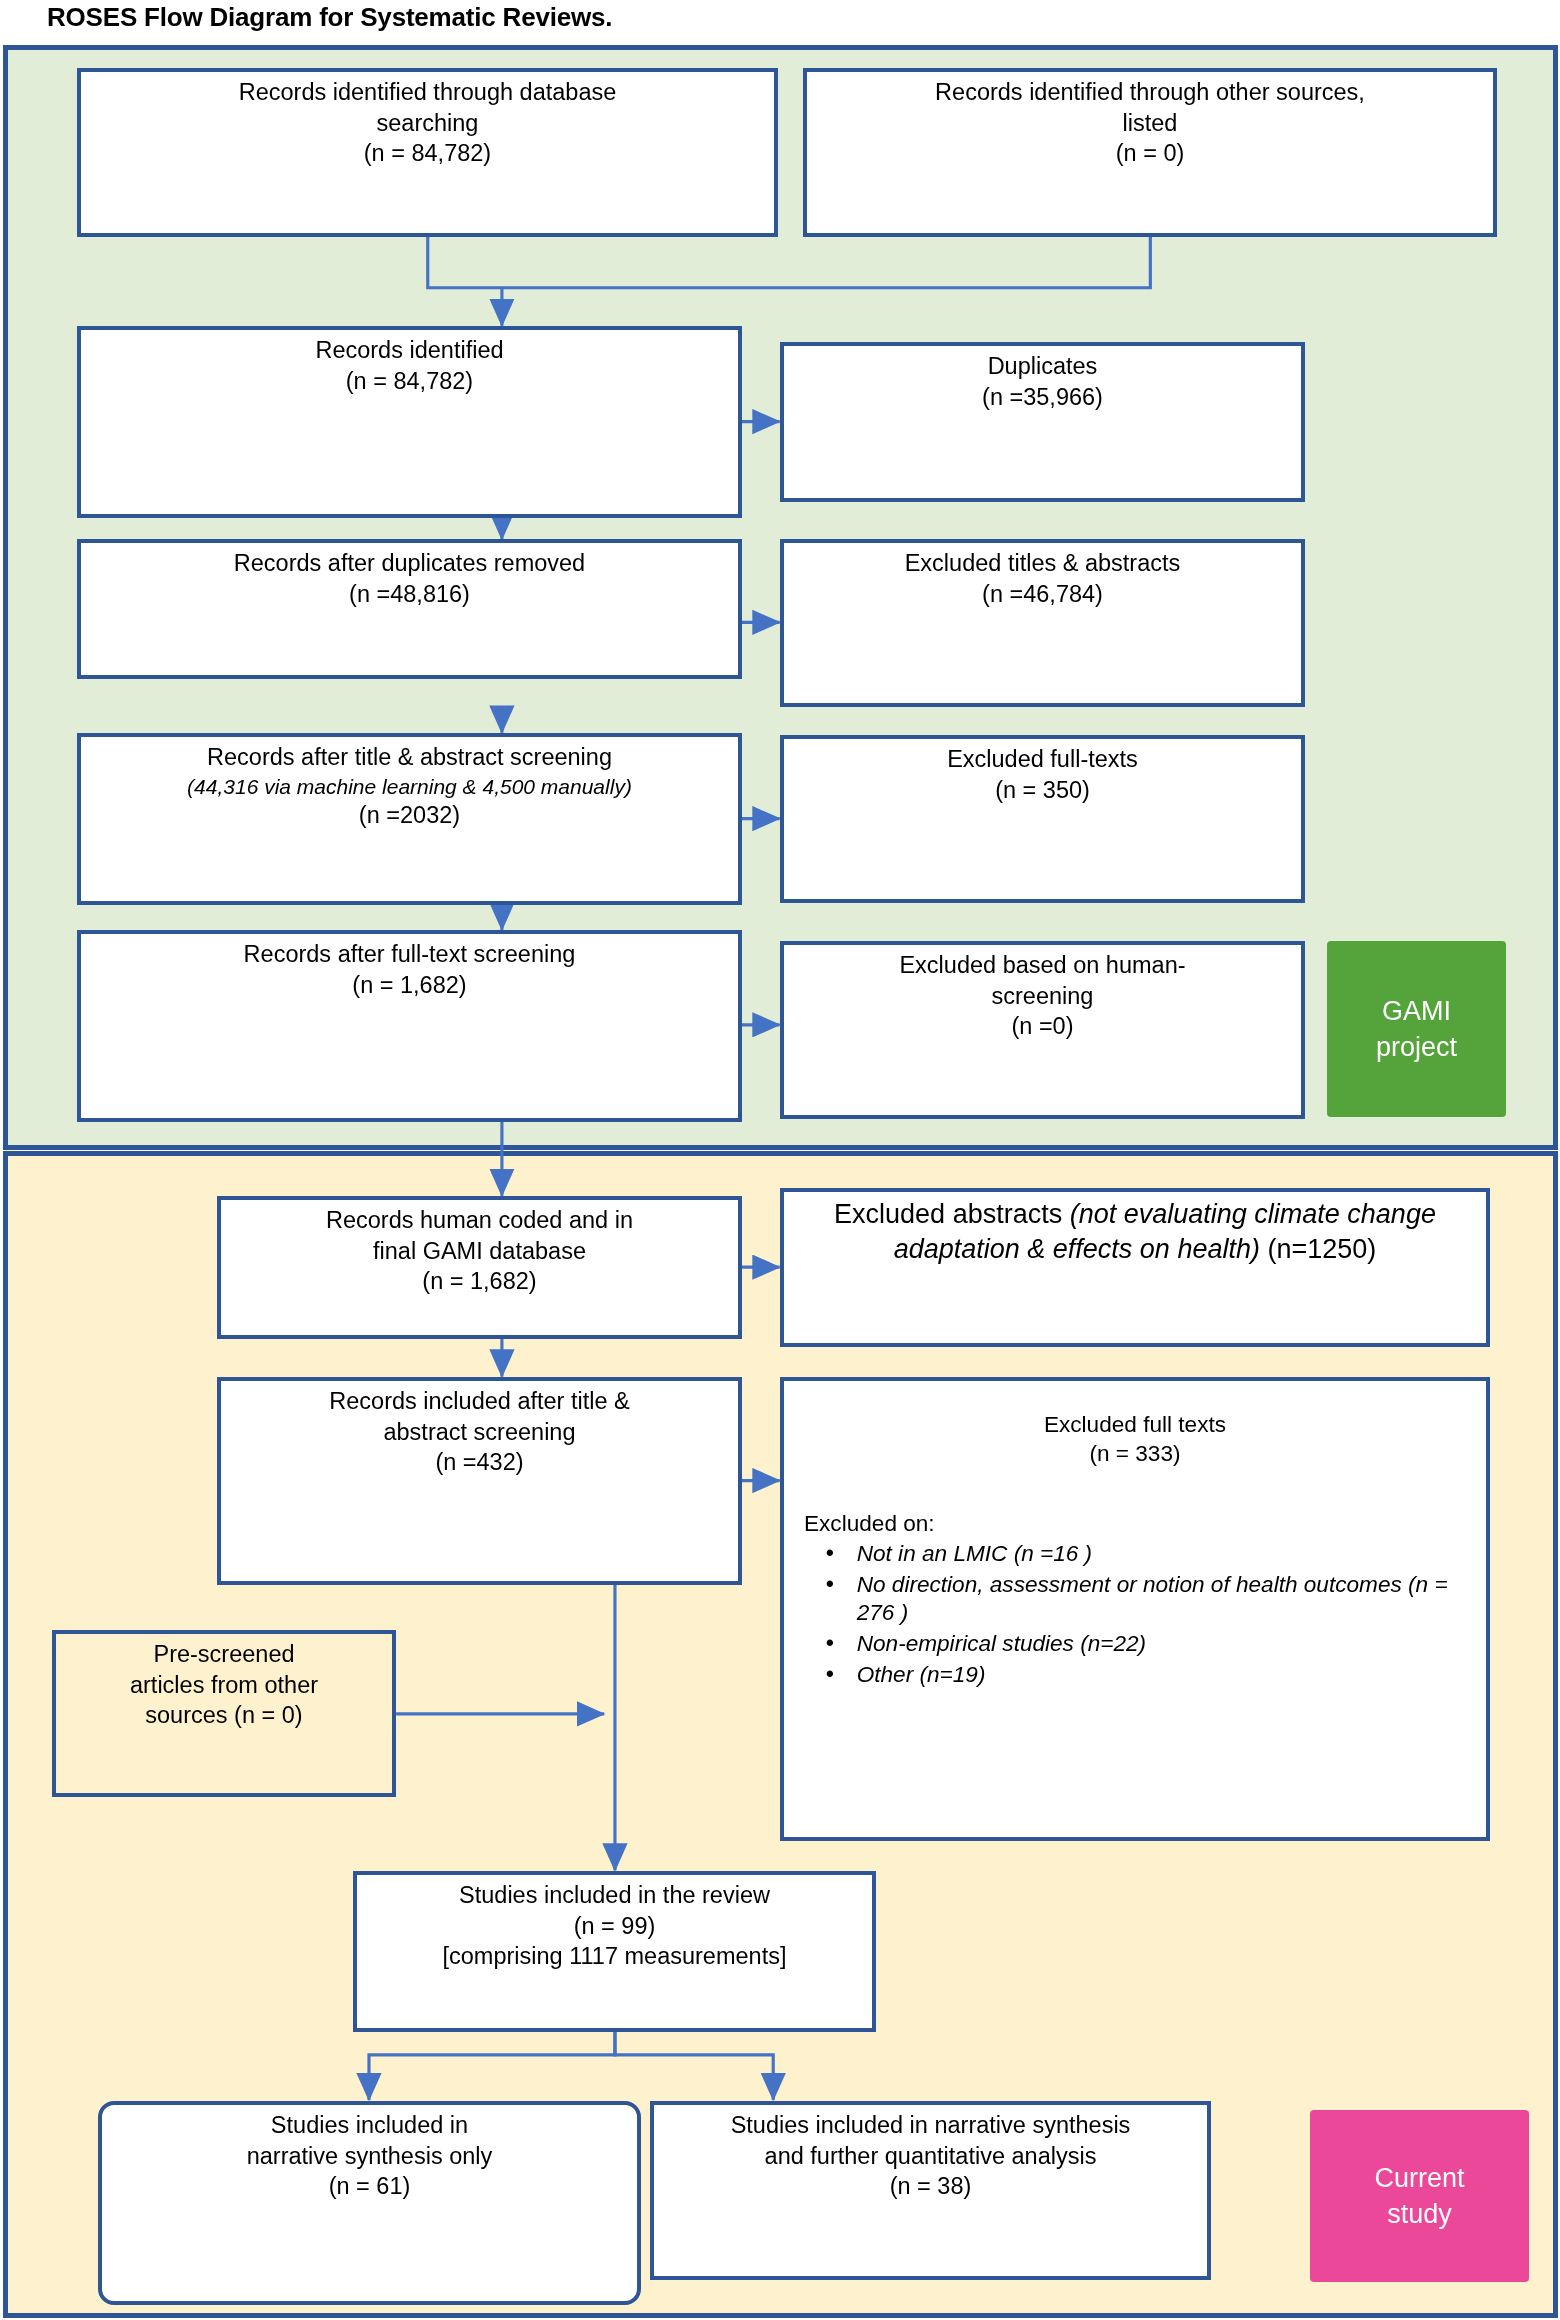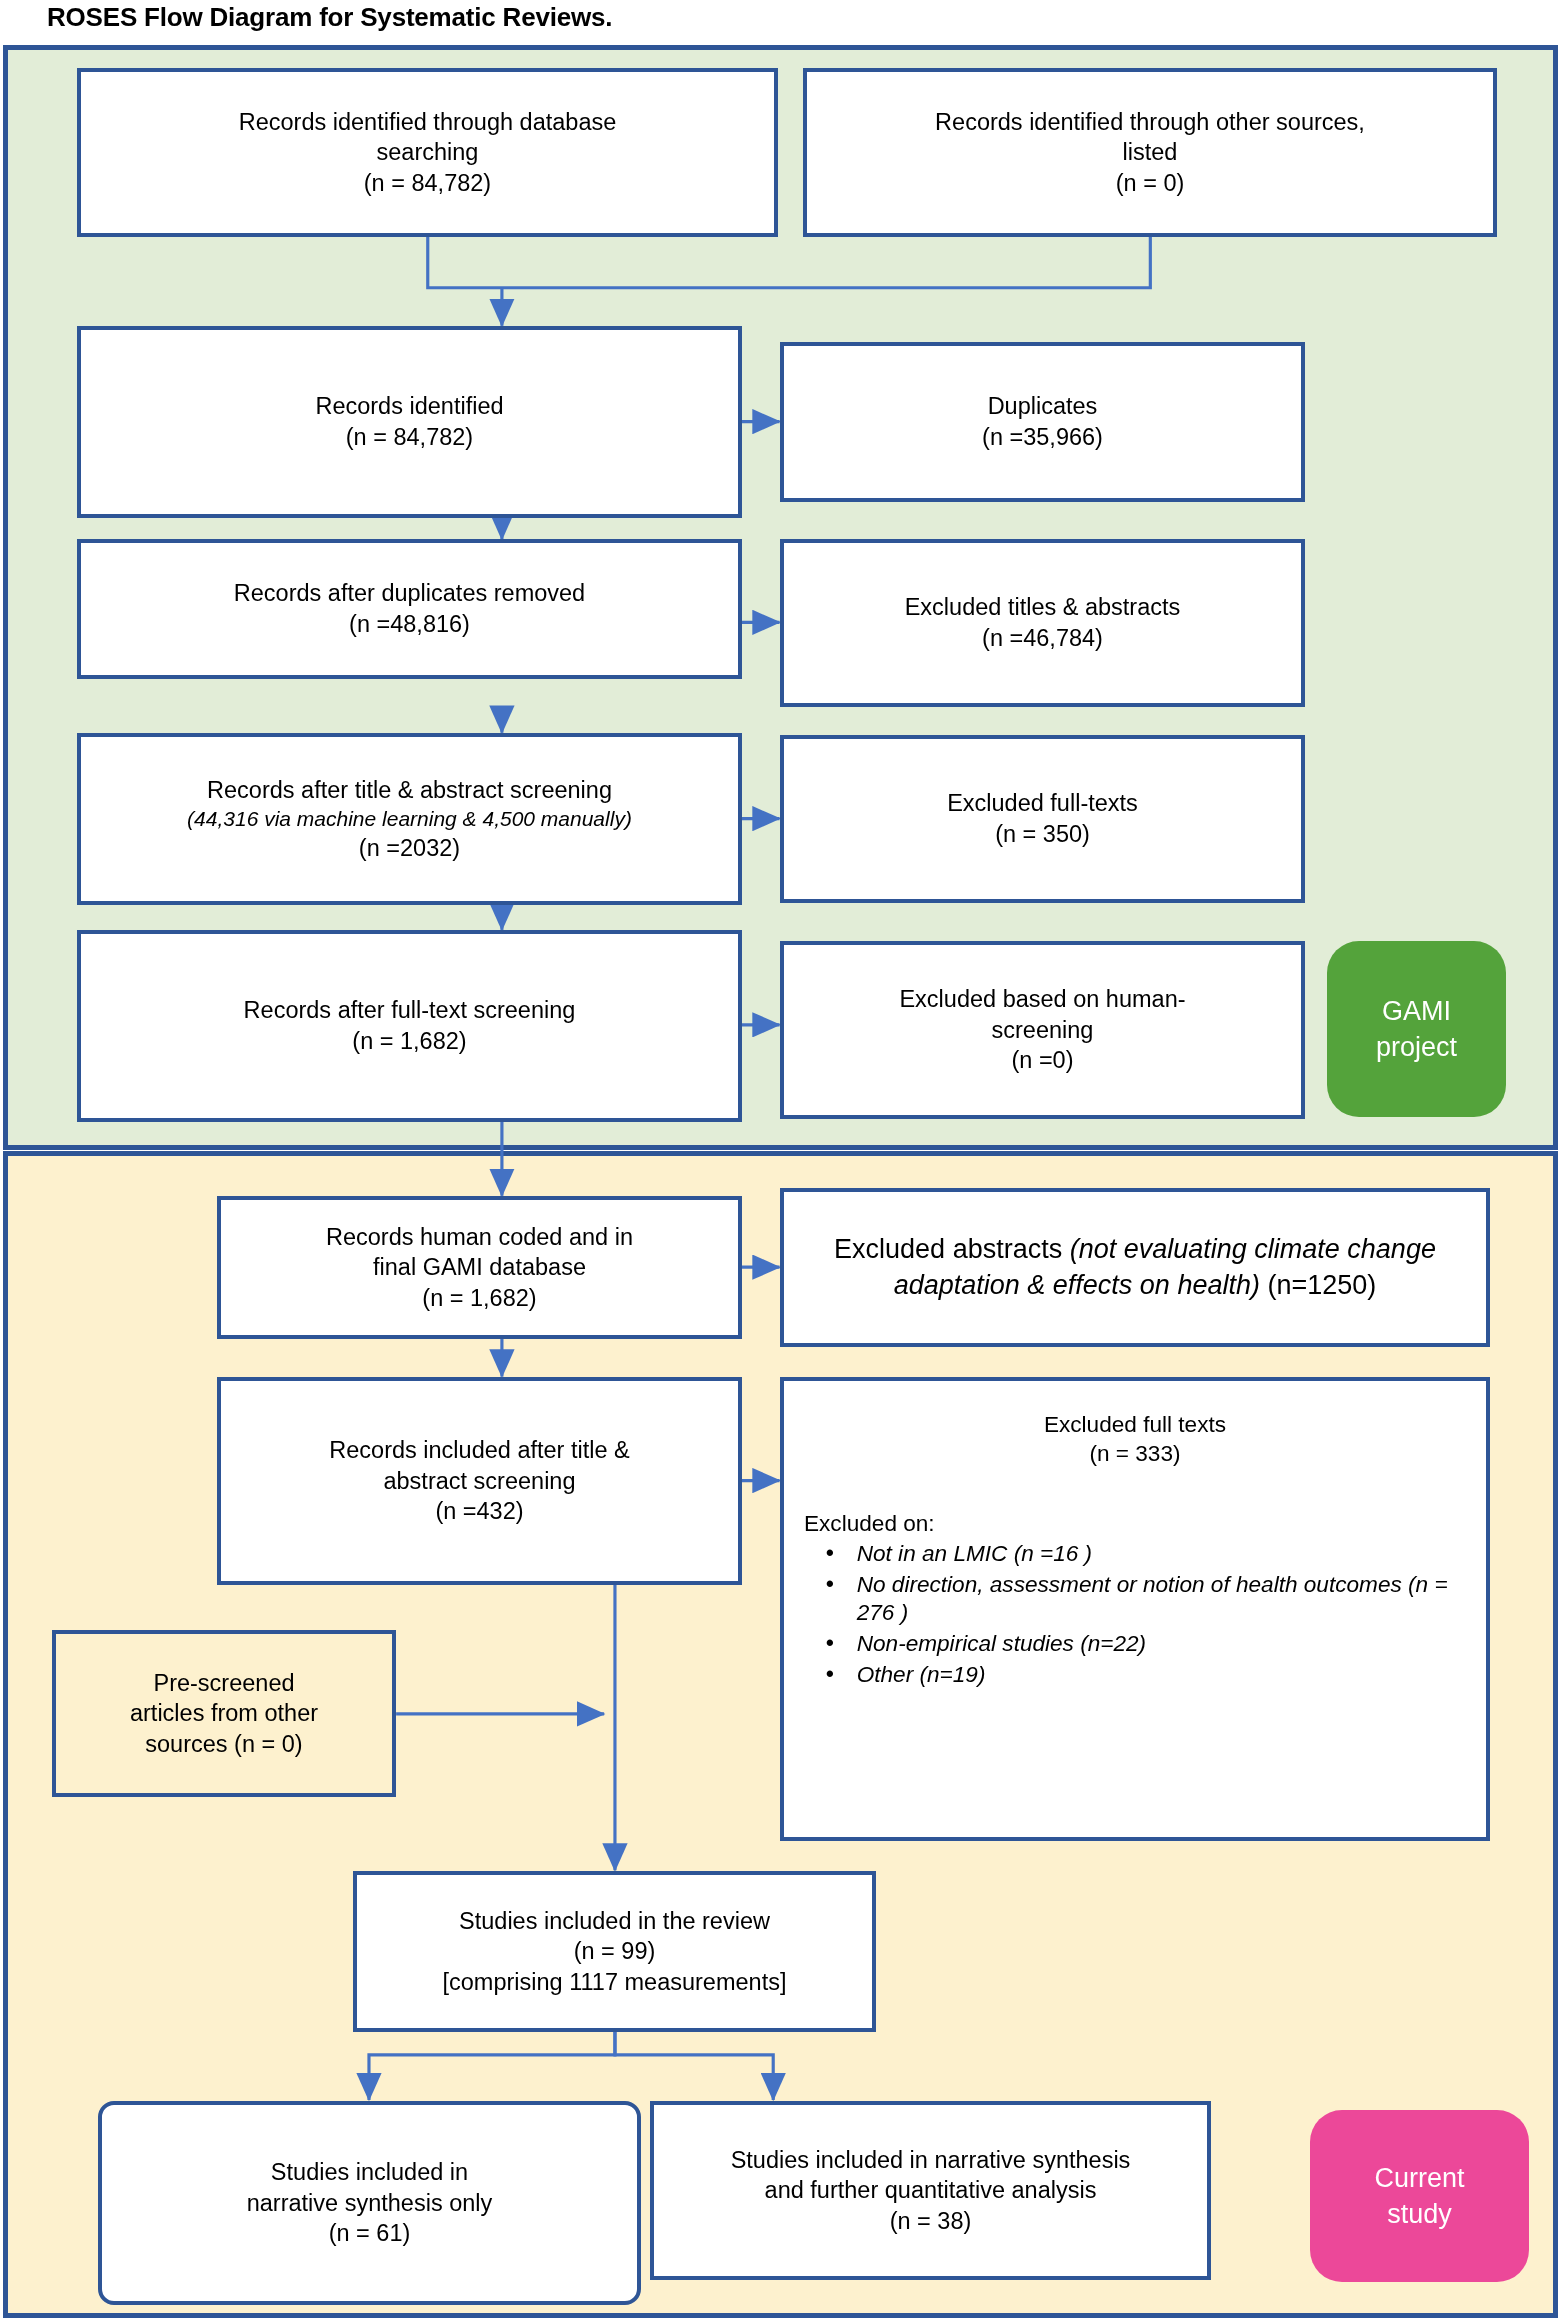--- a/index.html
+++ b/index.html
@@ -17,33 +17,33 @@
     white-space:nowrap;
   }
 
   .panel{position:absolute;border:5.4px solid #2E5596;box-sizing:border-box;}
   .panel-green{background:#E2EDD7;}
   .panel-yellow{background:#FDF1CE;}
 
   .box{
     position:absolute;box-sizing:border-box;
     border:4.5px solid #2E5596;background:#ffffff;
-    display:flex;align-items:center;justify-content:center;
+    display:flex;align-items:flex-start;justify-content:center;
     text-align:center;
     font-size:23.5px;line-height:1.30;
     padding:5.4px 9px;
   }
   .box.transparent{background:transparent;}
   .box .inner{width:100%;}
   .box .it{font-style:italic;}
   .box.left-align{text-align:left;justify-content:flex-start;}
 
   .tag{
     position:absolute;box-sizing:border-box;
-    border-radius:32px;
+    border-radius:4px;
     display:flex;align-items:center;justify-content:center;
     text-align:center;color:#ffffff;font-size:27px;line-height:1.35;
   }
   .tag-green{background:#54A33B;}
   .tag-yellow{background:#ec4899;}
 
   svg.links{position:absolute;left:0;top:0;width:1560px;height:2320px;pointer-events:none;}
 
   .blist{margin:0;padding:0 0 0 12.7px;list-style:none;}
   .blist li{position:relative;padding-left:40px;margin:1.8px 0;font-style:italic;line-height:1.28;}

